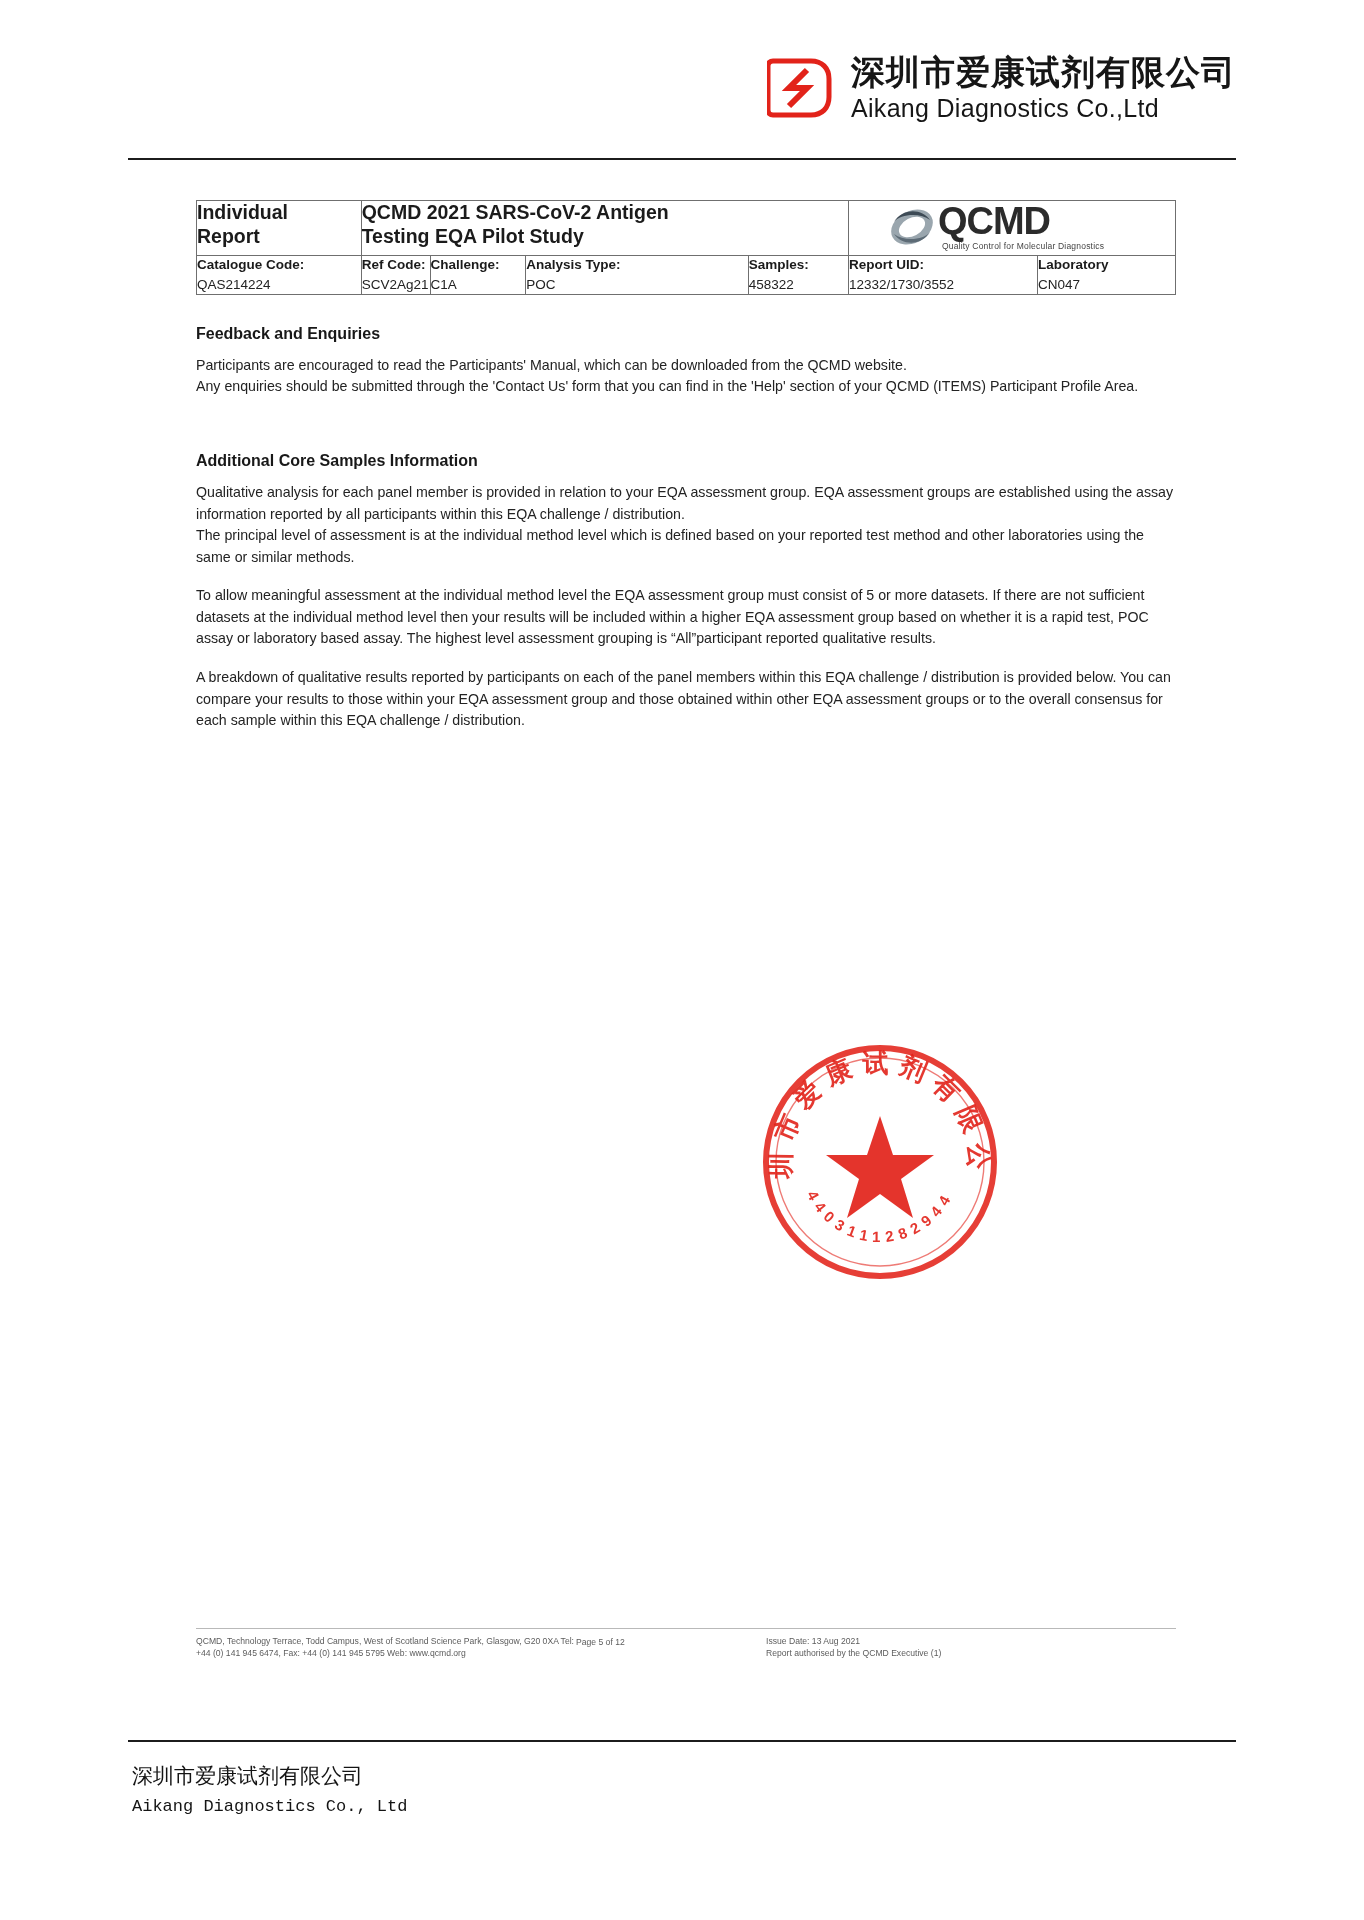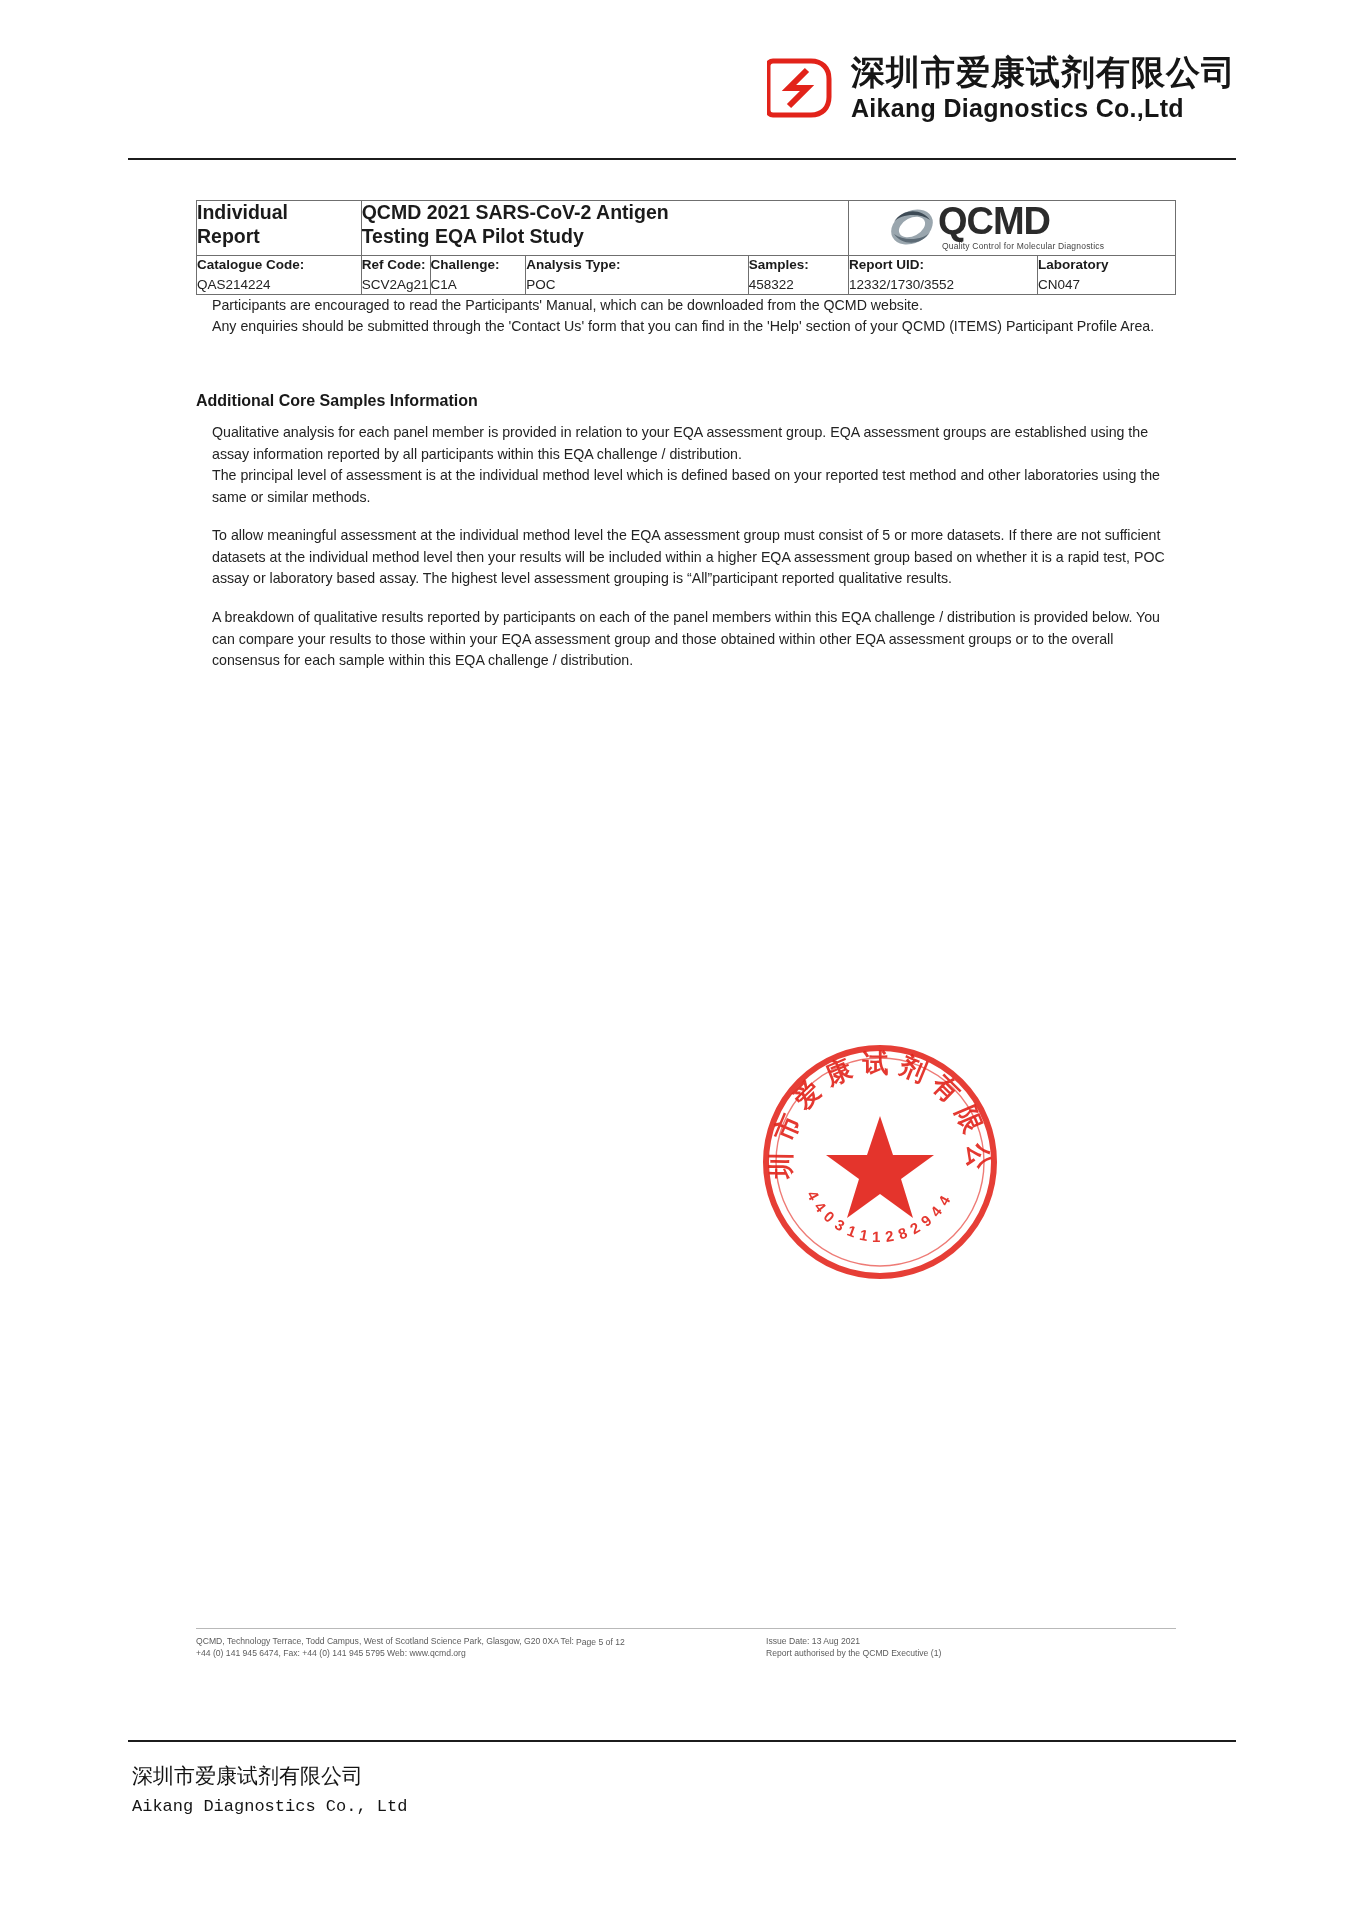--- a/index.html
+++ b/index.html
@@ -46,21 +46,21 @@
     line-height: 1.05;
   }
   .brand-cn {
     font-size: 34px;
     font-weight: bold;
     letter-spacing: 1px;
     color: #161616;
   }
   .brand-en {
     font-size: 25px;
-    font-weight: bold;
+    font-weight: normal;
     letter-spacing: 0.3px;
     color: #161616;
     margin-top: 4px;
   }
   .header-rule {
     position: absolute;
     left: 128px;
     right: 128px;
     top: 158px;
     height: 2px;
@@ -150,21 +150,21 @@
     font-size: 16px;
     font-weight: bold;
     color: #181818;
     margin: 30px 0 12px 0;
   }
   .sec-h.wide-top { margin-top: 54px; }
   p.body {
     font-size: 14.2px;
     line-height: 1.52;
     color: #232323;
-    margin: 0 0 0 16px;
+    margin: 0 0 0 0;
   }
   p.body + p.body { margin-top: 17px; }
 
   
   .seal {
     position: absolute;
     left: 760px;
     top: 1042px;
     width: 240px;
     height: 240px;
@@ -301,20 +301,21 @@
         <div class="field-value">12332/1730/3552</div>
       </td>
       <td class="field-cell">
         <div class="field-label">Laboratory</div>
         <div class="field-value">CN047</div>
       </td>
     </tr>
   </tbody>
     </table>
 
+  <div class="sec-h">Feedback and Enquiries</div>
   <p class="body" style="white-space:pre-line">Participants are encouraged to read the Participants' Manual, which can be downloaded from the QCMD website.
 Any enquiries should be submitted through the 'Contact Us' form that you can find in the 'Help' section of your QCMD (ITEMS) Participant Profile Area.</p>
 
   <div class="sec-h wide-top">Additional Core Samples Information</div>
 
   <p class="body" style="white-space:pre-line">Qualitative analysis for each panel member is provided in relation to your EQA assessment group. EQA assessment groups are established using the assay information reported by all participants within this EQA challenge / distribution.
 The principal level of assessment is at the individual method level which is defined based on your reported test method and other laboratories using the same or similar methods.</p>
   <p class="body">To allow meaningful assessment at the individual method level the EQA assessment group must consist of 5 or more datasets. If there are not sufficient datasets at the individual method level then your results will be included within a higher EQA assessment group based on whether it is a rapid test, POC assay or laboratory based assay. The highest level assessment grouping is “All”participant reported qualitative results.</p>
   <p class="body">A breakdown of qualitative results reported by participants on each of the panel members within this EQA challenge / distribution is provided below. You can compare your results to those within your EQA assessment group and those obtained within other EQA assessment groups or to the overall consensus for each sample within this EQA challenge / distribution.</p>
 </div>

